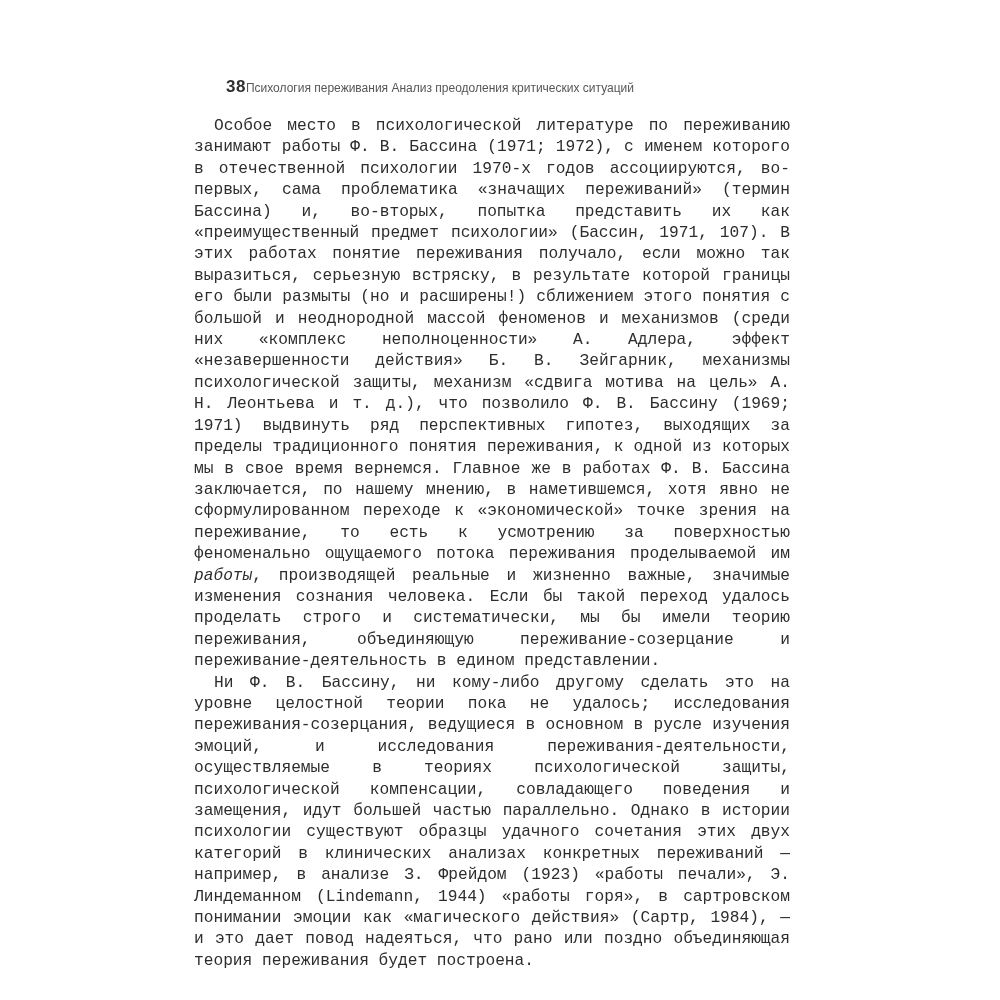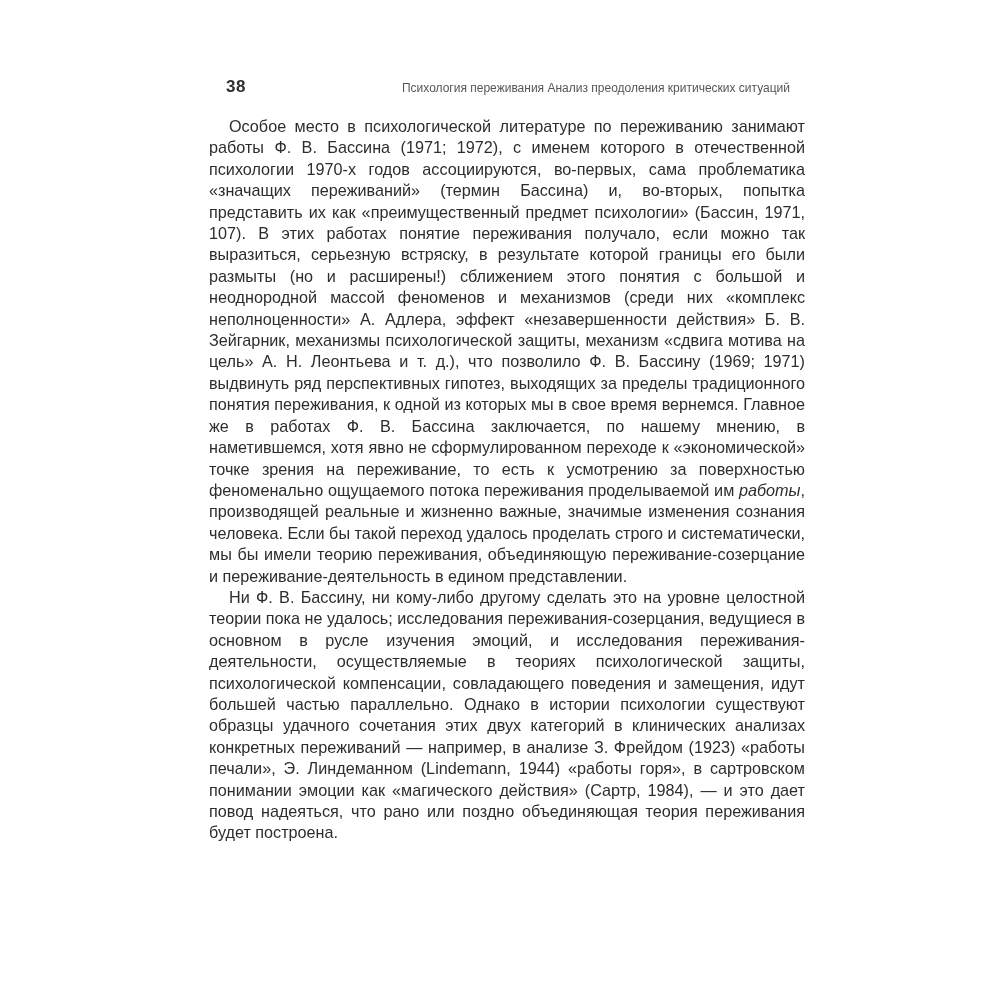--- a/index.html
+++ b/index.html
@@ -13,42 +13,41 @@
     height: 1000px;
     background: #ffffff;
     overflow: hidden;
   }
   .running-head {
     position: absolute;
     left: 202px;
     top: 77px;
     width: 596px;
     display: flex;
-    justify-content: space-between;
     align-items: baseline;
     font-family: "Liberation Sans", "DejaVu Sans", sans-serif;
   }
   .pagenum {
     font-weight: bold;
     font-size: 17px;
     color: #2f2f31;
     padding-left: 24px;
     letter-spacing: 0.5px;
   }
   .runtitle {
     font-size: 12px;
     color: #55565a;
     padding-right: 8px;
   }
   .body-text {
     position: absolute;
-    left: 209px;
+    left: 194px;
     top: 116px;
     width: 596px;
-    font-family: Liberation Sans, sans-serif;
+    font-family: Liberation Mono, monospace;
     font-size: 16.2px;
     line-height: 21.4px;
     color: #2e2d2b;
     text-align: justify;
   }
   .para {
     margin: 0;
     text-indent: 20px;
   }
   .para em {

